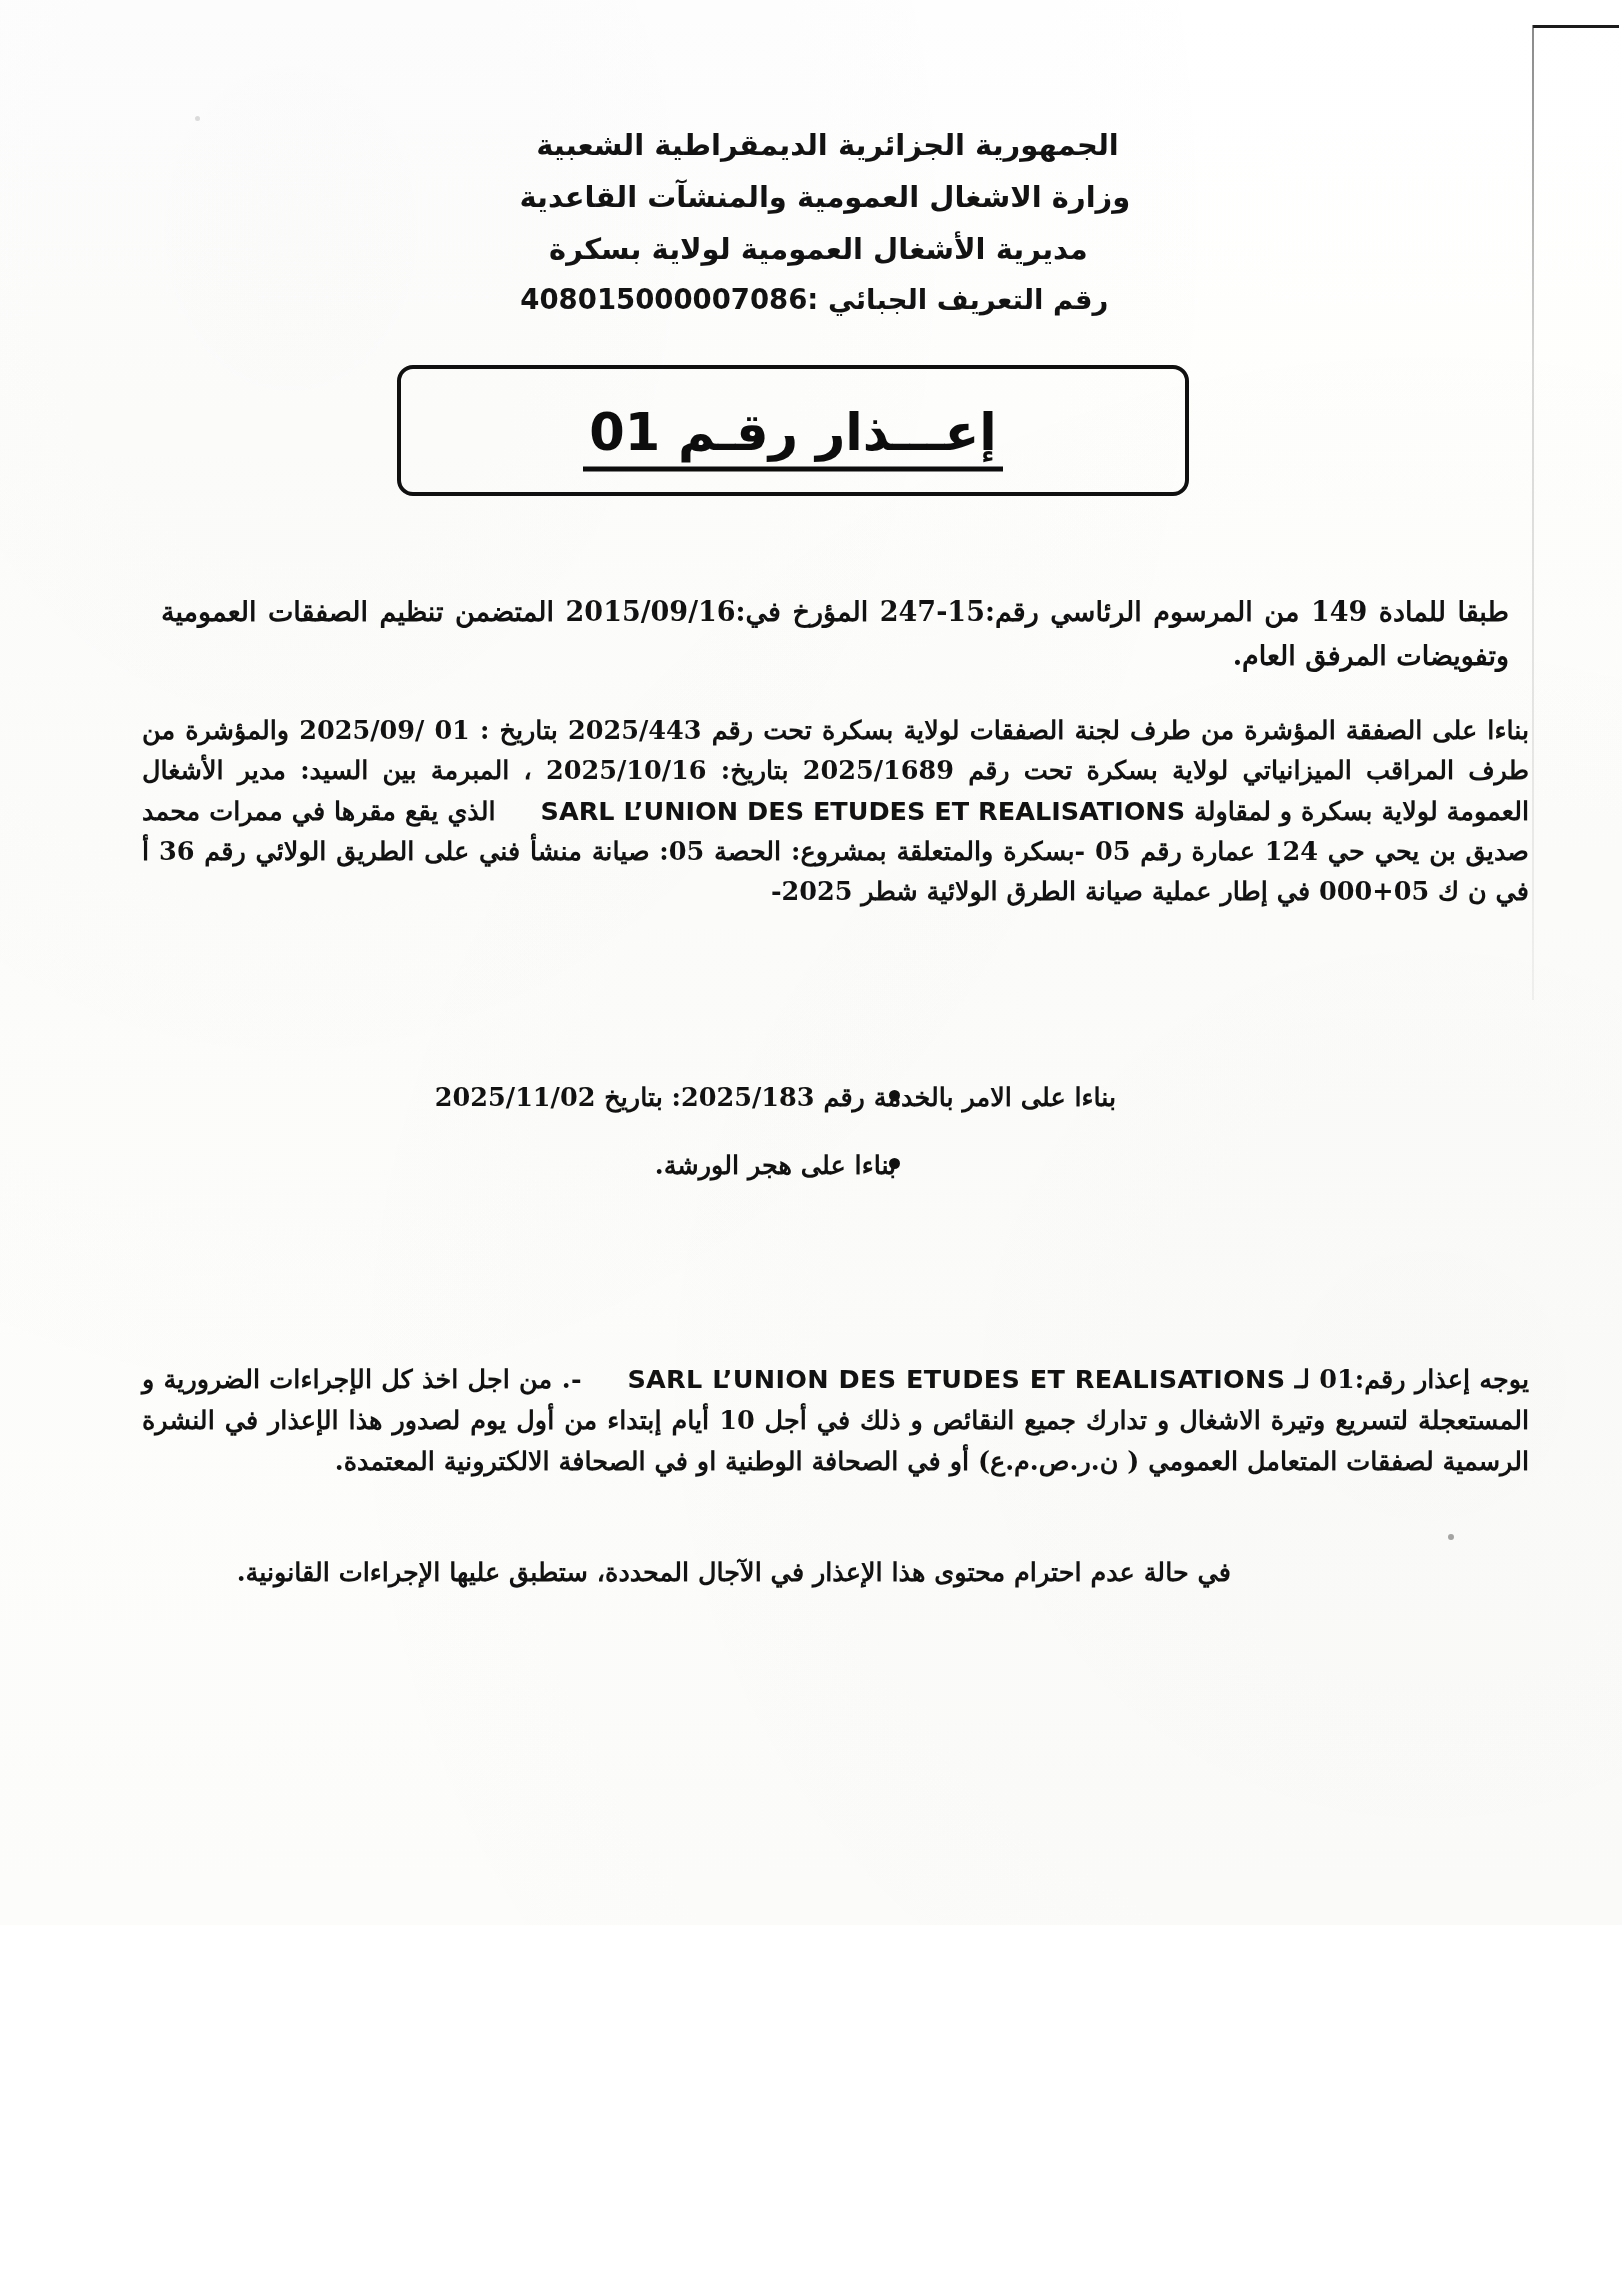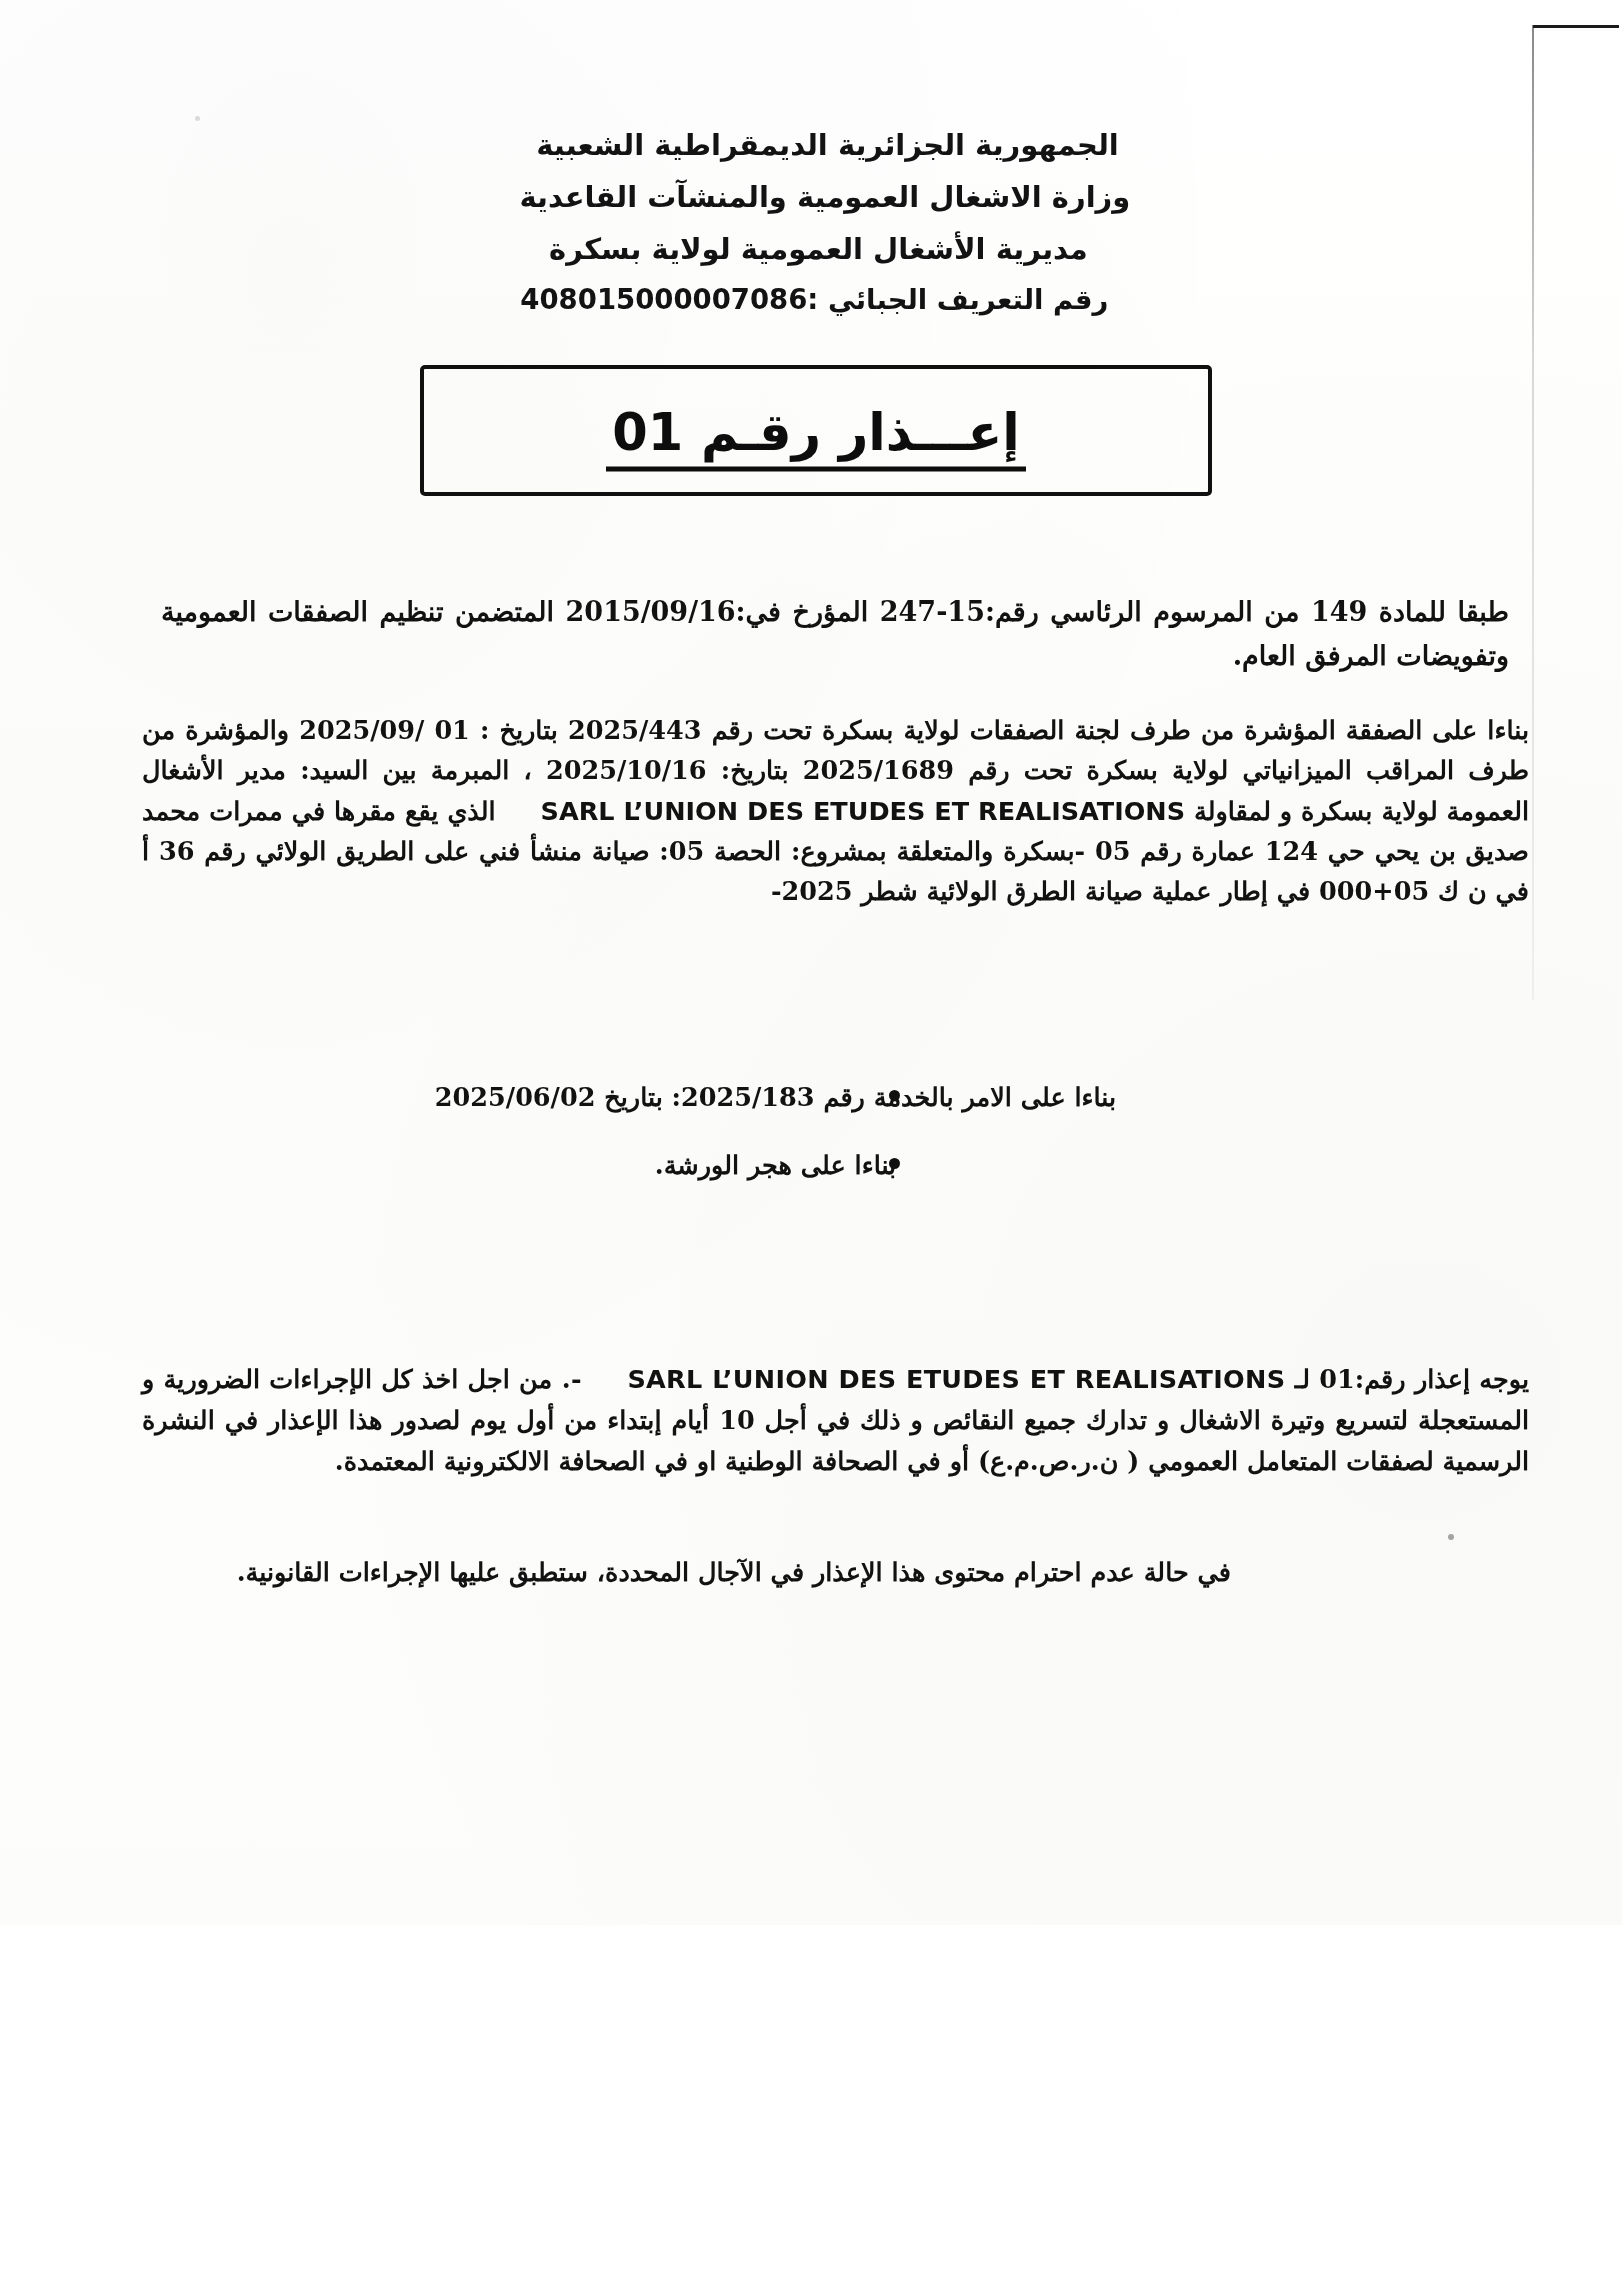--- a/index.html
+++ b/index.html
@@ -101,26 +101,25 @@
   }
 
   
   .title-box {
     position: absolute;
     top: 365px;
     left: 398px;
     width: 792px;
     height: 131px;
     border: 4.6px solid #101010;
-    border-radius: 5px;
+    border-radius: 16px;
     box-sizing: border-box;
     display: flex;
     align-items: center;
     justify-content: center;
-    margin-left: 23px;
   }
   .title-text {
     font-family: "DejaVu Sans", "Liberation Sans", sans-serif;
     font-weight: 700;
     font-size: 51px;
     letter-spacing: 1.3px;
     color: #0d0d0d;
     border-bottom: 5.9px solid #0d0d0d;
     padding: 0 6.5px 3.9px 6.5px;
     line-height: 1.18;
@@ -294,21 +293,21 @@
       <span>بناءا على الصفقة المؤشرة من طرف لجنة الصفقات لولاية بسكرة تحت رقم 2025/443 بتاريخ : 01 /2025/09</span>
       <span>والمؤشرة من طرف المراقب الميزانياتي لولاية بسكرة  تحت رقم 2025/1689 بتاريخ: 2025/10/16 ، المبرمة بين السيد:</span>
       <span class="strong-seg">مدير الأشغال العمومة لولاية بسكرة  و  لمقاولة </span><span class="latin">SARL L’UNION DES ETUDES ET REALISATIONS</span><span class="strong-seg"> الذي يقع</span>
       <span class="strong-seg">مقرها في ممرات محمد صديق بن يحي حي 124 عمارة رقم 05 -بسكرة والمتعلقة بمشروع: الحصة 05: صيانة منشأ</span>
       <span class="strong-seg">فني على الطريق الولائي رقم 36 أ في ن ك 05+000 في إطار عملية صيانة الطرق الولائية شطر 2025-</span>
     </div>
 
     <ul class="bullets">
       <li>
         <span class="bullet-dot"></span>
-        <span class="bullet-text">بناءا على الامر بالخدمة رقم 2025/183: بتاريخ 2025/06/02</span>
+        <span class="bullet-text">بناءا على الامر بالخدمة رقم 2025/183: بتاريخ 2025/11/02</span>
       </li>
       <li>
         <span class="bullet-dot"></span>
         <span class="bullet-text">بناءا على هجر الورشة.</span>
       </li>
     </ul>
 
     <p class="body-block p-closing"><span>يوجه إعذار رقم:01 لـ </span><span class="latin">SARL L’UNION DES ETUDES ET REALISATIONS</span><span> -. من اجل اخذ كل الإجراءات الضرورية و المستعجلة لتسريع وتيرة الاشغال و تدارك جميع النقائص و ذلك في أجل 10 أيام إبتداء من أول يوم لصدور هذا الإعذار في النشرة الرسمية لصفقات المتعامل العمومي ( ن.ر.ص.م.ع) أو في الصحافة الوطنية او في الصحافة الالكترونية المعتمدة.</span></p>
 
     <p class="body-block p-final">في حالة عدم احترام محتوى هذا الإعذار في الآجال المحددة، ستطبق عليها الإجراءات القانونية.</p>

